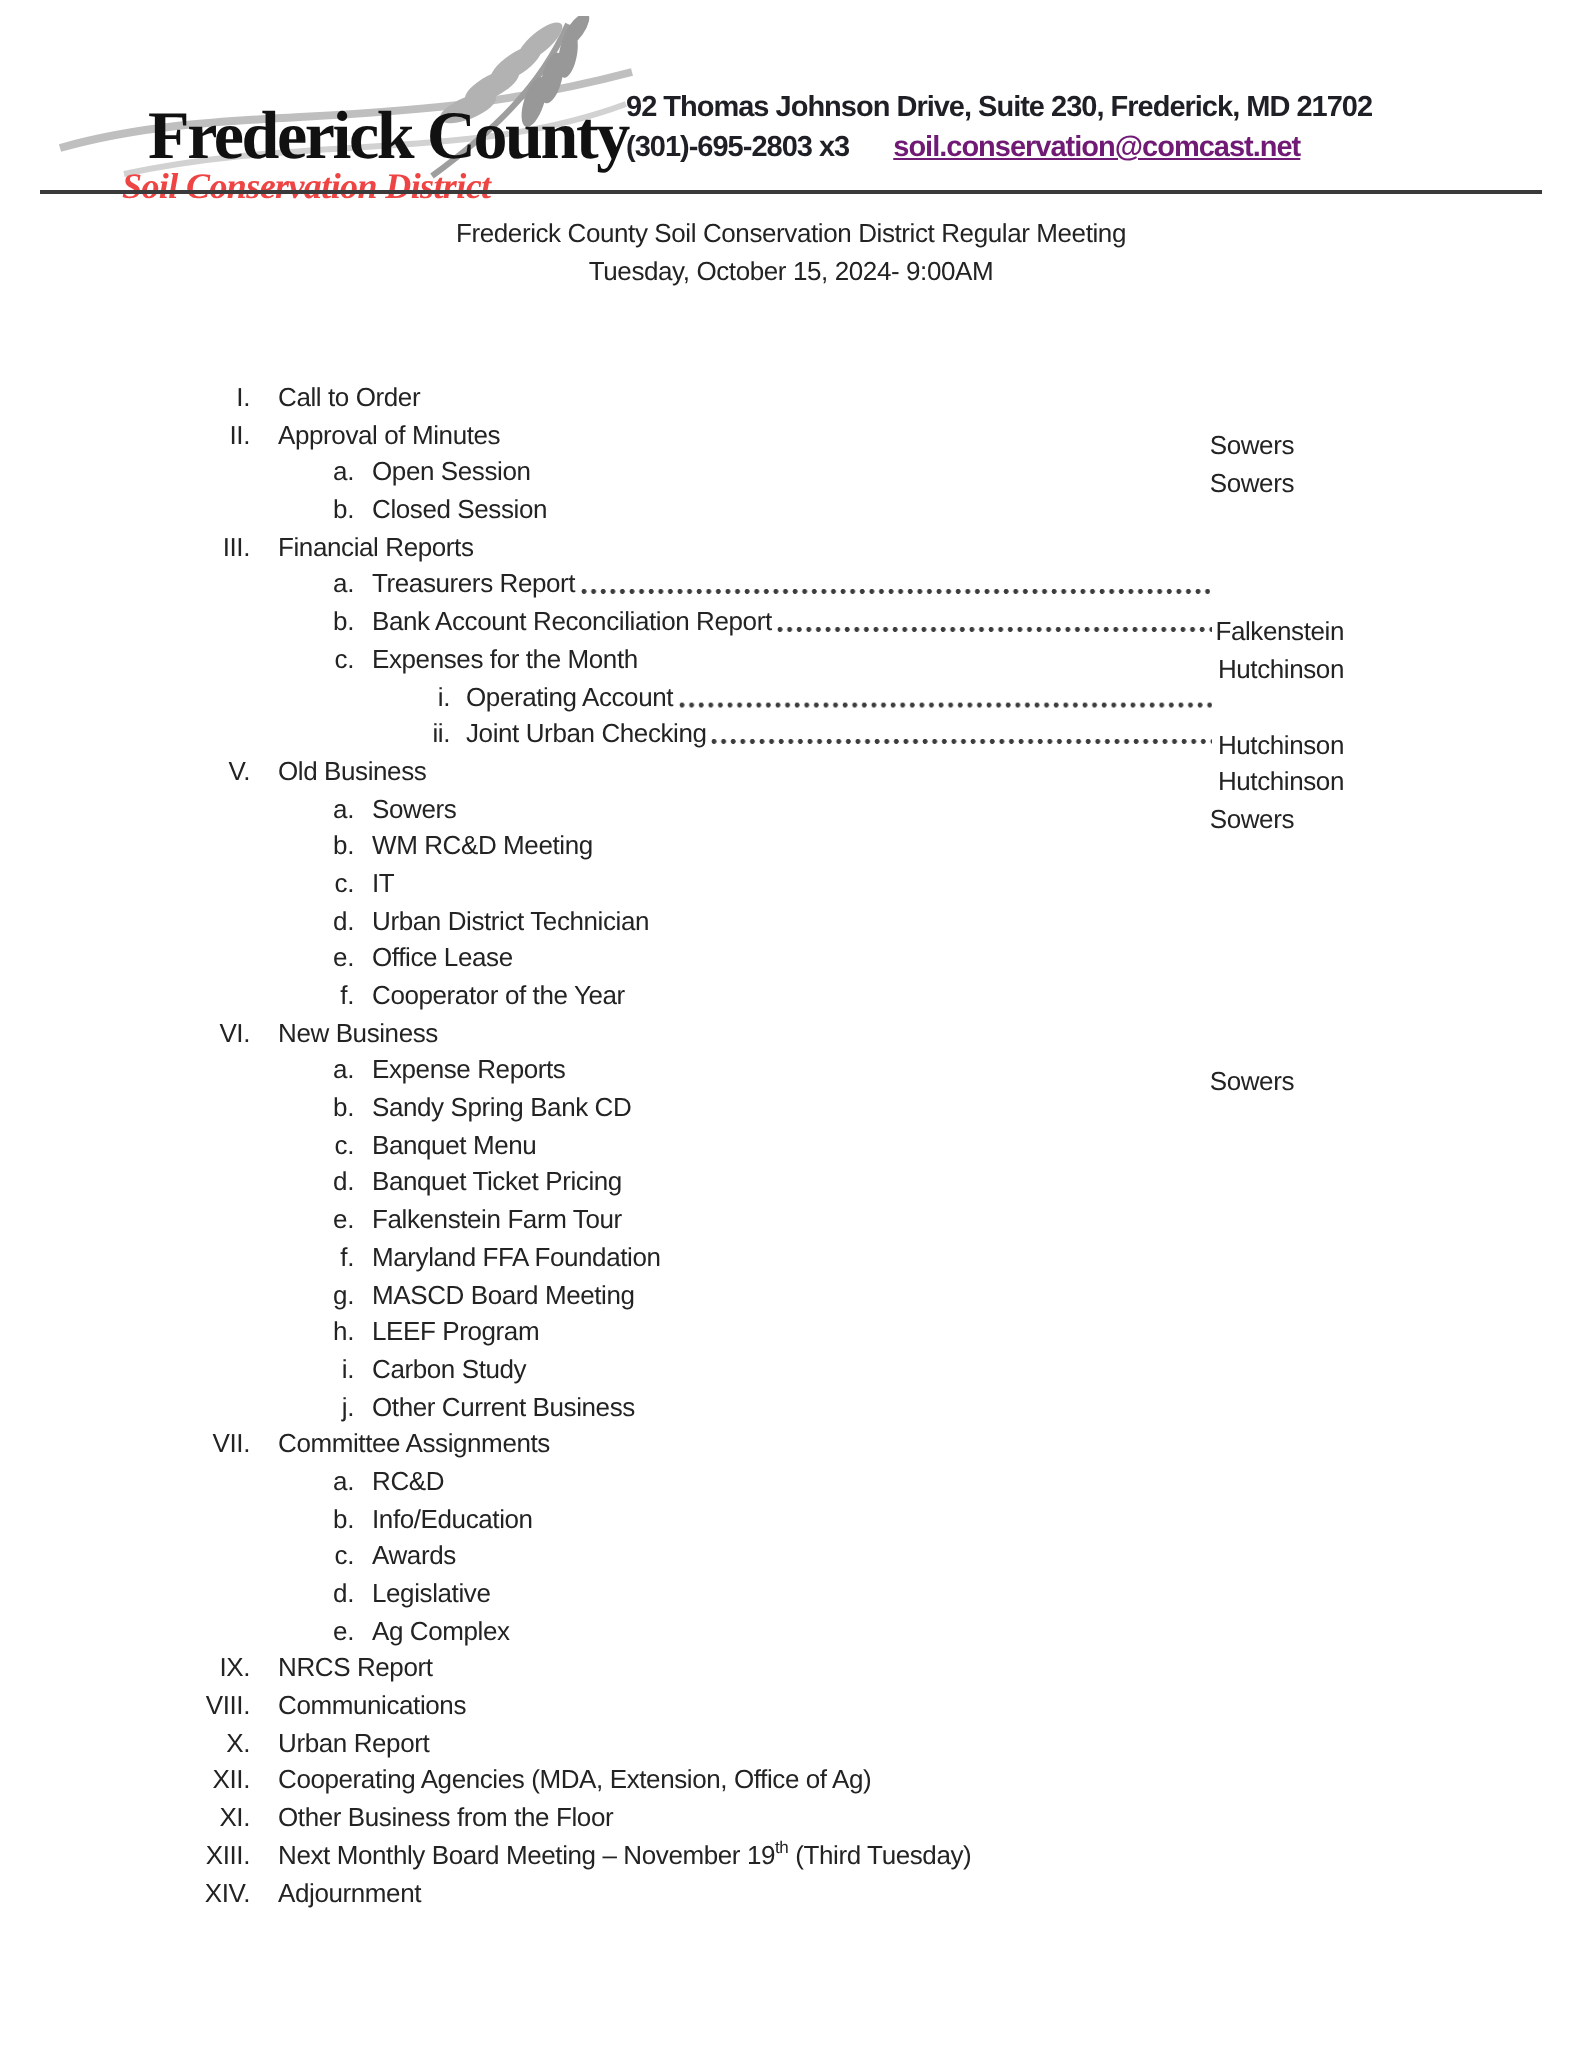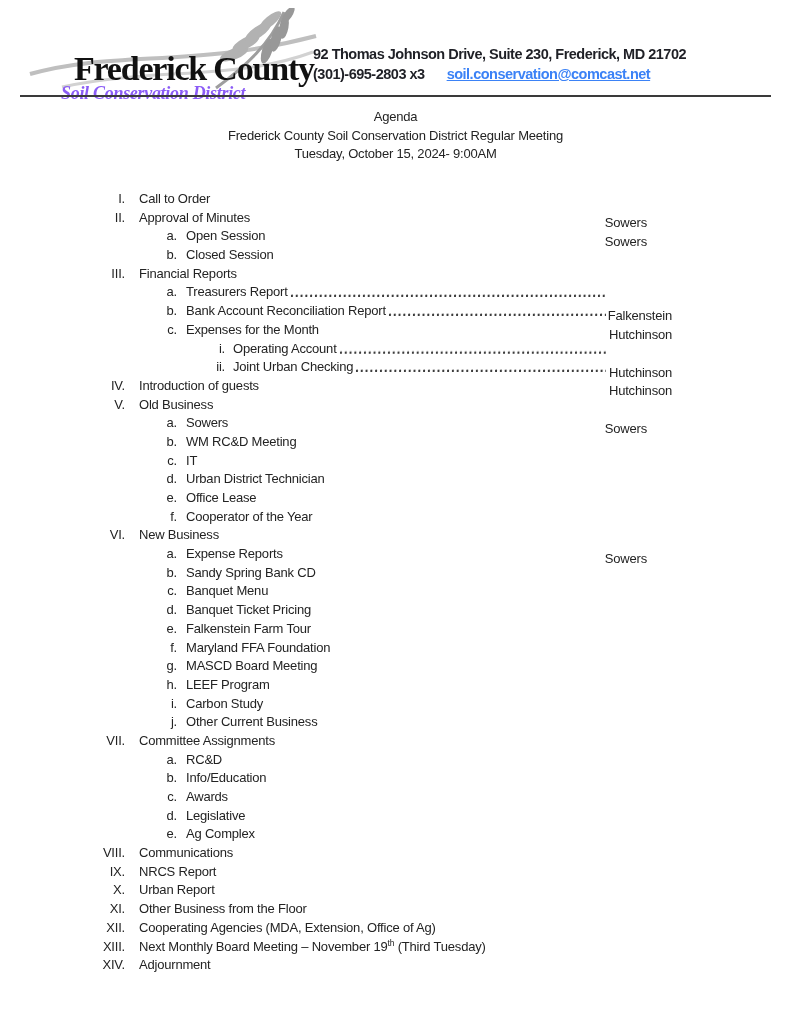--- a/index.html
+++ b/index.html
@@ -11,26 +11,26 @@
   .logo{position:absolute;left:20px;top:8px;width:292px;height:90px;}
   .wheat{position:absolute;left:0;top:0;width:300px;height:95px;}
   .logo-l1{
     position:absolute;left:14px;top:44px;white-space:nowrap;
     font-family:"Liberation Serif","DejaVu Serif",serif;font-weight:bold;
     font-size:34px;letter-spacing:-1.2px;color:#111;line-height:1;margin-left:40px;
   }
   .logo-l2{
     position:absolute;left:41px;top:76px;white-space:nowrap;
     font-family:"Liberation Serif","DejaVu Serif",serif;font-weight:bold;font-style:italic;
-    font-size:18px;letter-spacing:-0.3px;color:#8b5cf6;line-height:1;
+    font-size:18px;letter-spacing:-0.3px;color:#ef4444;line-height:1;
   }
   .contact{position:absolute;left:313px;top:44px;font-weight:bold;font-size:14.5px;
     letter-spacing:-0.5px;color:#1f2026;line-height:20px;white-space:nowrap;}
   .contact .row2 span.phone{margin-right:22px;}
-  .email{color:#3b82f6;text-decoration:underline;font-weight:bold;}
+  .email{color:#701a75;text-decoration:underline;font-weight:bold;}
   .rule{position:absolute;left:20px;top:95px;width:751px;height:2px;background:#3a3a3a;}
   
   .titleblock{position:absolute;left:0;top:108px;width:791px;text-align:center;
     font-size:13px;line-height:18.7px;letter-spacing:-0.2px;color:#232323;}
   
   .agenda{position:absolute;left:95px;top:190px;width:577px;font-size:13px;
     letter-spacing:-0.2px;color:#232323;}
   .row{display:flex;height:18.7px;line-height:18.7px;white-space:nowrap;}
   .num{text-align:right;flex:none;}
   .lvl0 .num{width:30px;margin-right:14px;}
@@ -77,21 +77,20 @@
   <div class="contact">
     <div>92 Thomas Johnson Drive, Suite 230, Frederick, MD 21702</div>
     <div class="row2">
       <span class="phone">(301)-695-2803 x3</span><a class="email" href="#">soil.conservation@comcast.net</a>
     </div>
   </div>
 
   <div class="rule"></div>
 
   <div class="titleblock">
-    <div>Agenda</div>
     <div>Frederick County Soil Conservation District Regular Meeting</div>
     <div>Tuesday, October 15, 2024- 9:00AM</div>
   </div>
 
   <div class="agenda" id="agenda-list">
       <div class="row lvl0">
         <span class="num">I.</span>
         <span class="txt">Call to Order</span>
         <div class="spacer"></div>
         <span class="who who-top">Sowers</span>
@@ -136,24 +135,20 @@
         <div class="leader"></div>
         <span class="who">Hutchinson</span>
       </div>
       <div class="row lvl2">
         <span class="num">ii.</span>
         <span class="txt">Joint Urban Checking</span>
         <div class="leader"></div>
         <span class="who">Hutchinson</span>
       </div>
       <div class="row lvl0">
-        <span class="num">IV.</span>
-        <span class="txt">Introduction of guests</span>
-      </div>
-      <div class="row lvl0">
         <span class="num">V.</span>
         <span class="txt">Old Business</span>
         <div class="spacer"></div>
         <span class="who who-top">Sowers</span>
       </div>
       <div class="row lvl1">
         <span class="num">a.</span>
         <span class="txt">Sowers</span>
       </div>
       <div class="row lvl1">
@@ -240,40 +235,40 @@
       </div>
       <div class="row lvl1">
         <span class="num">d.</span>
         <span class="txt">Legislative</span>
       </div>
       <div class="row lvl1">
         <span class="num">e.</span>
         <span class="txt">Ag Complex</span>
       </div>
       <div class="row lvl0">
+        <span class="num">IX.</span>
+        <span class="txt">NRCS Report</span>
+      </div>
+      <div class="row lvl0">
         <span class="num">VIII.</span>
         <span class="txt">Communications</span>
       </div>
       <div class="row lvl0">
-        <span class="num">IX.</span>
-        <span class="txt">NRCS Report</span>
-      </div>
-      <div class="row lvl0">
         <span class="num">X.</span>
         <span class="txt">Urban Report</span>
       </div>
       <div class="row lvl0">
+        <span class="num">XII.</span>
+        <span class="txt">Cooperating Agencies (MDA, Extension, Office of Ag)</span>
+      </div>
+      <div class="row lvl0">
         <span class="num">XI.</span>
         <span class="txt">Other Business from the Floor</span>
       </div>
       <div class="row lvl0">
-        <span class="num">XII.</span>
-        <span class="txt">Cooperating Agencies (MDA, Extension, Office of Ag)</span>
-      </div>
-      <div class="row lvl0">
         <span class="num">XIII.</span>
         <span class="txt"><span>Next Monthly Board Meeting – November 19</span><sup>th</sup><span> (Third Tuesday)</span></span>
       </div>
       <div class="row lvl0">
         <span class="num">XIV.</span>
         <span class="txt">Adjournment</span>
       </div>
     </div>
 
 </div>

